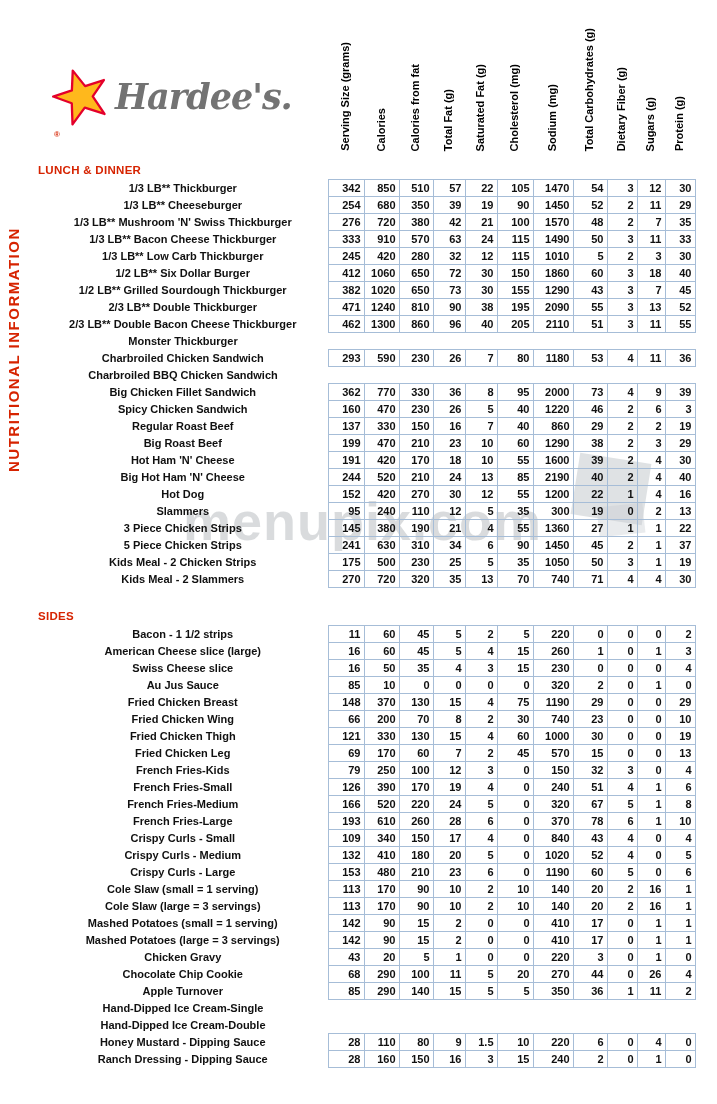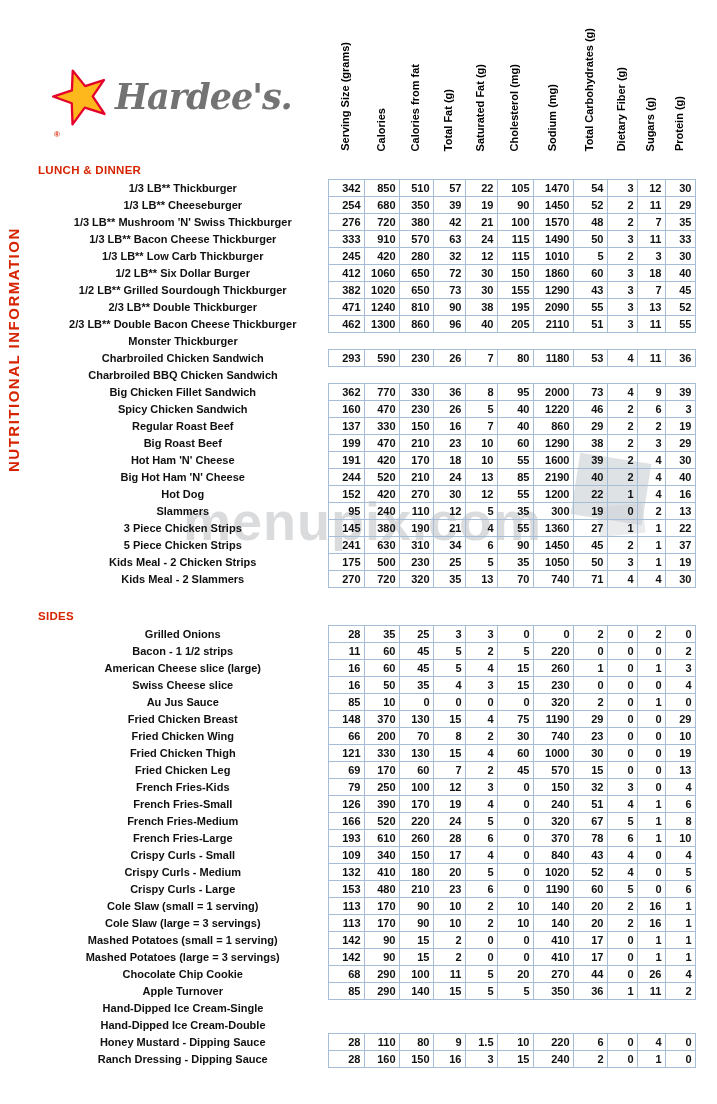--- a/index.html
+++ b/index.html
@@ -461,34 +461,20 @@
           <td class="num">740</td>
           <td class="num">71</td>
           <td class="num">4</td>
           <td class="num">4</td>
           <td class="num">30</td>
         </tr>
         <tr class="section-row gap">
           <td colspan="12">SIDES</td>
         </tr>
         <tr>
-          <td class="item-name">Grilled Onions</td>
-          <td class="num">28</td>
-          <td class="num">35</td>
-          <td class="num">25</td>
-          <td class="num">3</td>
-          <td class="num">3</td>
-          <td class="num">0</td>
-          <td class="num">0</td>
-          <td class="num">2</td>
-          <td class="num">0</td>
-          <td class="num">2</td>
-          <td class="num">0</td>
-        </tr>
-        <tr>
           <td class="item-name">Bacon - 1 1/2 strips</td>
           <td class="num">11</td>
           <td class="num">60</td>
           <td class="num">45</td>
           <td class="num">5</td>
           <td class="num">2</td>
           <td class="num">5</td>
           <td class="num">220</td>
           <td class="num">0</td>
           <td class="num">0</td>
@@ -741,20 +727,34 @@
           <td class="num">2</td>
           <td class="num">0</td>
           <td class="num">0</td>
           <td class="num">410</td>
           <td class="num">17</td>
           <td class="num">0</td>
           <td class="num">1</td>
           <td class="num">1</td>
         </tr>
         <tr>
+          <td class="item-name">Chicken Gravy</td>
+          <td class="num">43</td>
+          <td class="num">20</td>
+          <td class="num">5</td>
+          <td class="num">1</td>
+          <td class="num">0</td>
+          <td class="num">0</td>
+          <td class="num">220</td>
+          <td class="num">3</td>
+          <td class="num">0</td>
+          <td class="num">1</td>
+          <td class="num">0</td>
+        </tr>
+        <tr>
           <td class="item-name">Chocolate Chip Cookie</td>
           <td class="num">68</td>
           <td class="num">290</td>
           <td class="num">100</td>
           <td class="num">11</td>
           <td class="num">5</td>
           <td class="num">20</td>
           <td class="num">270</td>
           <td class="num">44</td>
           <td class="num">0</td>

